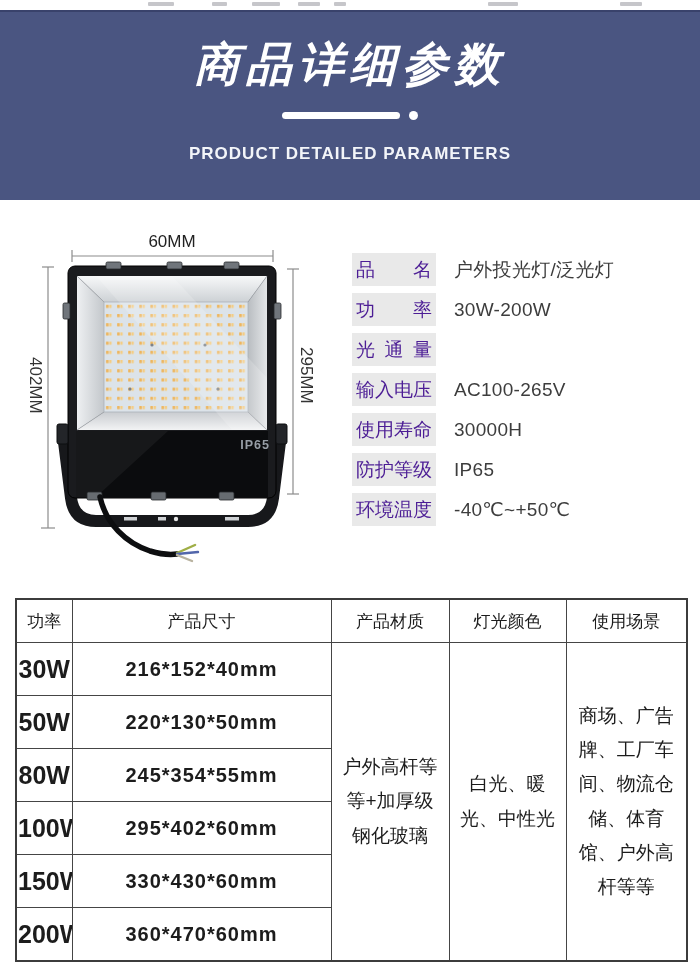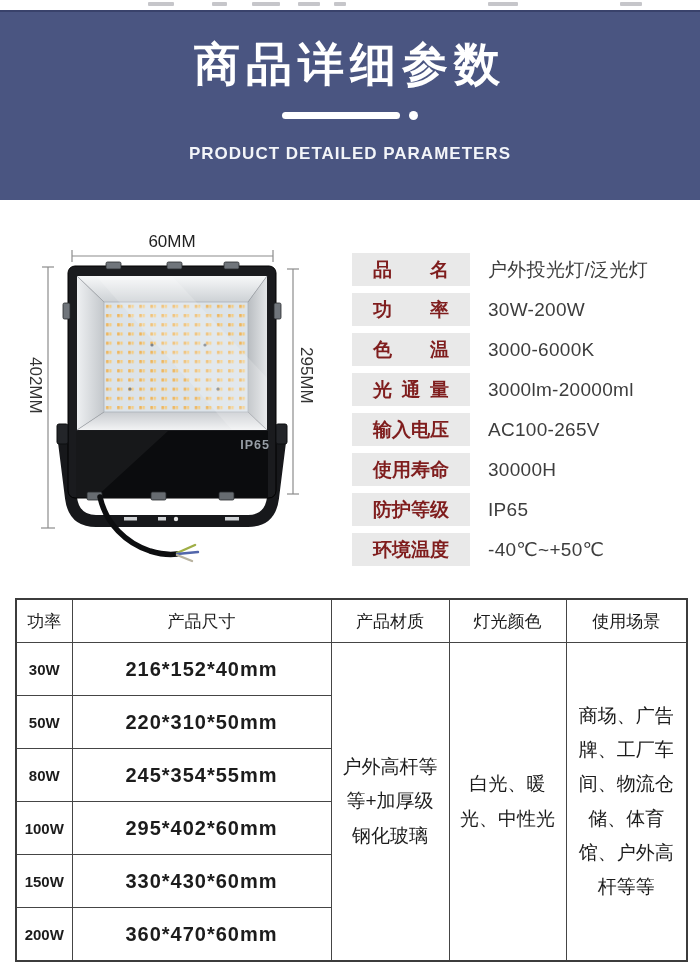--- a/index.html
+++ b/index.html
@@ -14,43 +14,43 @@
   body{font-family:"Liberation Sans","DejaVu Sans",sans-serif;}
   .page{position:relative;width:700px;height:967px;background:#fff;overflow:hidden;}
 
   
   .top-strip{position:absolute;left:0;top:0;width:700px;height:10px;background:#fff;}
   .frag{position:absolute;top:2px;height:4px;background:#c6c6ca;border-radius:1px;}
 
   
   .banner{position:absolute;left:0;top:10px;width:700px;height:190px;background:var(--banner-bg);
           border-top:2px solid var(--banner-top);box-sizing:border-box;text-align:center;color:#fff;}
-  .banner-title{margin:0;padding-top:27px;font-size:46px;font-weight:bold;letter-spacing:6px;line-height:1.1;}
+  .banner-title{margin:0;padding-top:27px;font-size:46px;font-weight:bold;letter-spacing:6px;line-height:1.1;font-style:italic;}
   .divider{margin-top:21px;display:flex;align-items:center;justify-content:center;gap:9px;}
   .divider .bar{width:118px;height:7px;border-radius:4px;background:#fff;}
   .divider .dot{width:9px;height:9px;border-radius:50%;background:#fff;}
   .banner-sub{margin-top:24px;font-size:17px;font-weight:bold;letter-spacing:1px;color:#f3f5f9;}
 
   
   .figure{position:absolute;left:10px;top:224px;}
 
   
   .specs{position:absolute;left:352px;top:253px;width:345px;}
   .spec-row{display:flex;align-items:center;height:33px;margin-bottom:7px;}
-  .spec-label{width:76px;padding:0 21px;height:33px;line-height:33px;background:var(--label-bg);
-              font-size:19px;font-weight:bold;color:#7f1d1d;text-align:justify;text-align-last:justify;flex:0 0 auto;}
+  .spec-label{width:76px;padding:0 4px;height:33px;line-height:33px;background:var(--label-bg);
+              font-size:19px;font-weight:normal;color:#4c1d95;text-align:justify;text-align-last:justify;flex:0 0 auto;}
   .spec-value{margin-left:18px;font-size:19px;color:#3d3d3d;letter-spacing:0.3px;white-space:nowrap;}
 
   
   .size-table-wrap{position:absolute;left:15px;top:598px;width:671px;}
   table.size{border-collapse:collapse;table-layout:fixed;width:671px;border:2px solid #3c3c3c;}
   table.size th,table.size td{border:1px solid var(--table-border);text-align:center;vertical-align:middle;
               color:#1c1c1c;overflow:hidden;}
   table.size th{height:40px;font-size:17px;font-weight:normal;}
-  td.pwr{height:50px;font-size:15px;font-weight:bold;}
+  td.pwr{height:50px;font-size:25px;font-weight:bold;}
   td.dim{font-size:20px;font-weight:bold;letter-spacing:1px;}
   td.merge{font-size:19px;padding:0 8px;line-height:1.8;text-align:justify;}
 </style>
 </head>
 <body>
 
 <div class="page">
 
   <div class="top-strip">
     <div class="frag" style="left:148px;width:26px;"></div>
@@ -180,26 +180,21 @@
   <div class="specs">
     <div class="spec-row">
       <div class="spec-label">品名</div>
       <div class="spec-value">户外投光灯/泛光灯</div>
     </div>
     <div class="spec-row">
       <div class="spec-label">功率</div>
       <div class="spec-value">30W-200W</div>
     </div>
     <div class="spec-row">
-      <div class="spec-label">色温</div>
-      <div class="spec-value">3000-6000K</div>
-    </div>
-    <div class="spec-row">
       <div class="spec-label">光通量</div>
-      <div class="spec-value">3000lm-20000ml</div>
     </div>
     <div class="spec-row">
       <div class="spec-label">输入电压</div>
       <div class="spec-value">AC100-265V</div>
     </div>
     <div class="spec-row">
       <div class="spec-label">使用寿命</div>
       <div class="spec-value">30000H</div>
     </div>
     <div class="spec-row">
@@ -231,21 +226,21 @@
       </tr>
       <tr>
         <td class="pwr">30W</td>
         <td class="dim">216*152*40mm</td>
         <td class="merge" rowspan="6">户外高杆等等+加厚级钢化玻璃</td>
         <td class="merge" rowspan="6">白光、暖光、中性光</td>
         <td class="merge" rowspan="6">商场、广告牌、工厂车间、物流仓储、体育馆、户外高杆等等</td>
       </tr>
       <tr>
         <td class="pwr">50W</td>
-        <td class="dim">220*310*50mm</td>
+        <td class="dim">220*130*50mm</td>
       </tr>
       <tr>
         <td class="pwr">80W</td>
         <td class="dim">245*354*55mm</td>
       </tr>
       <tr>
         <td class="pwr">100W</td>
         <td class="dim">295*402*60mm</td>
       </tr>
       <tr>

